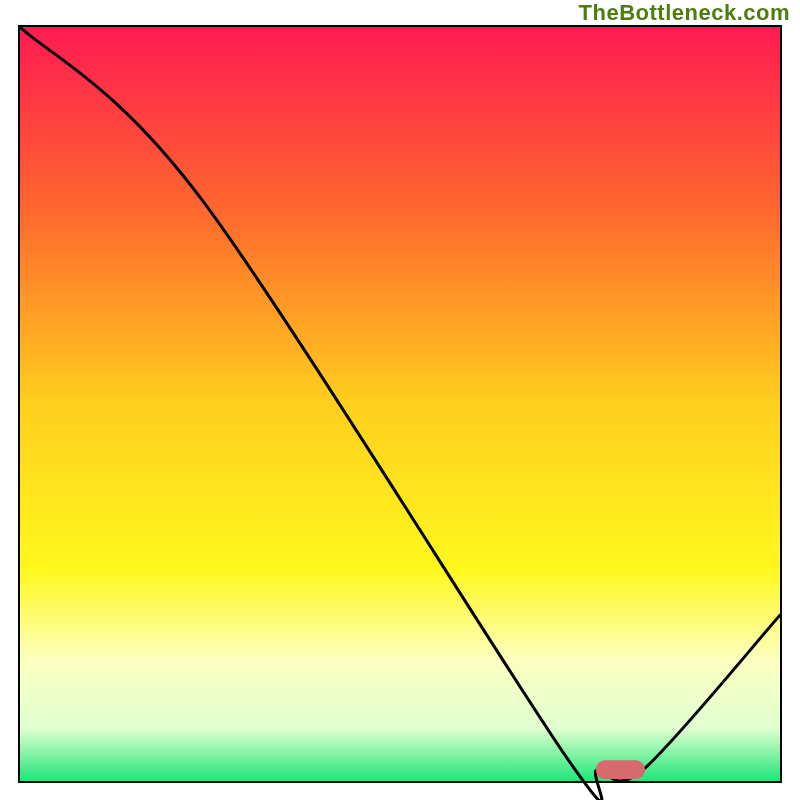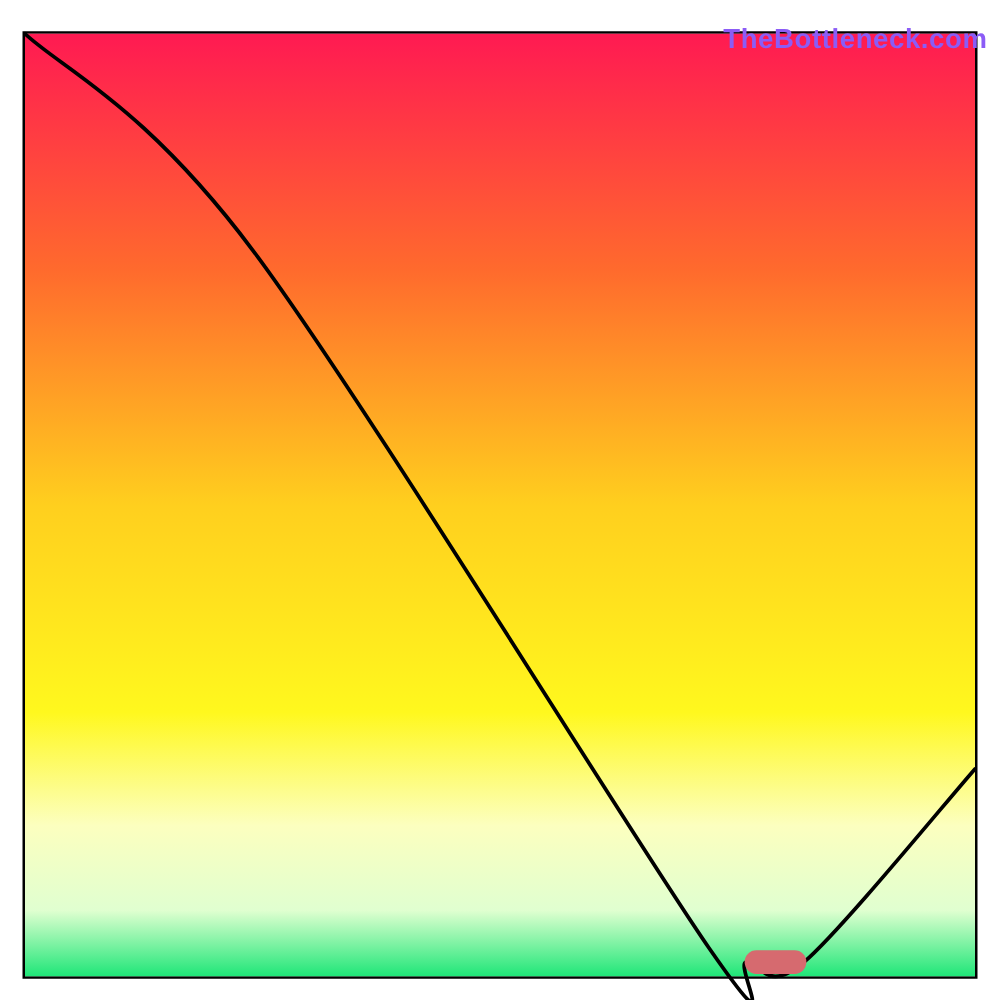--- a/index.html
+++ b/index.html
@@ -12,25 +12,25 @@
     font-family: Arial, Helvetica, sans-serif;
   }
   .chart-container {
     position: relative;
     width: 800px;
     height: 800px;
     box-sizing: border-box;
   }
   .watermark {
     position: absolute;
-    top: 18px;
+    top: 0;
     right: 10px;
     font-size: 22px;
     font-weight: 600;
-    color: #8b5cf6;
+    color: #4d7c0f;
     letter-spacing: 0.5px;
   }
   svg.plot {
     display: block;
   }
 </style>
 </head>
 <body>
 
 <div class="chart-container">

